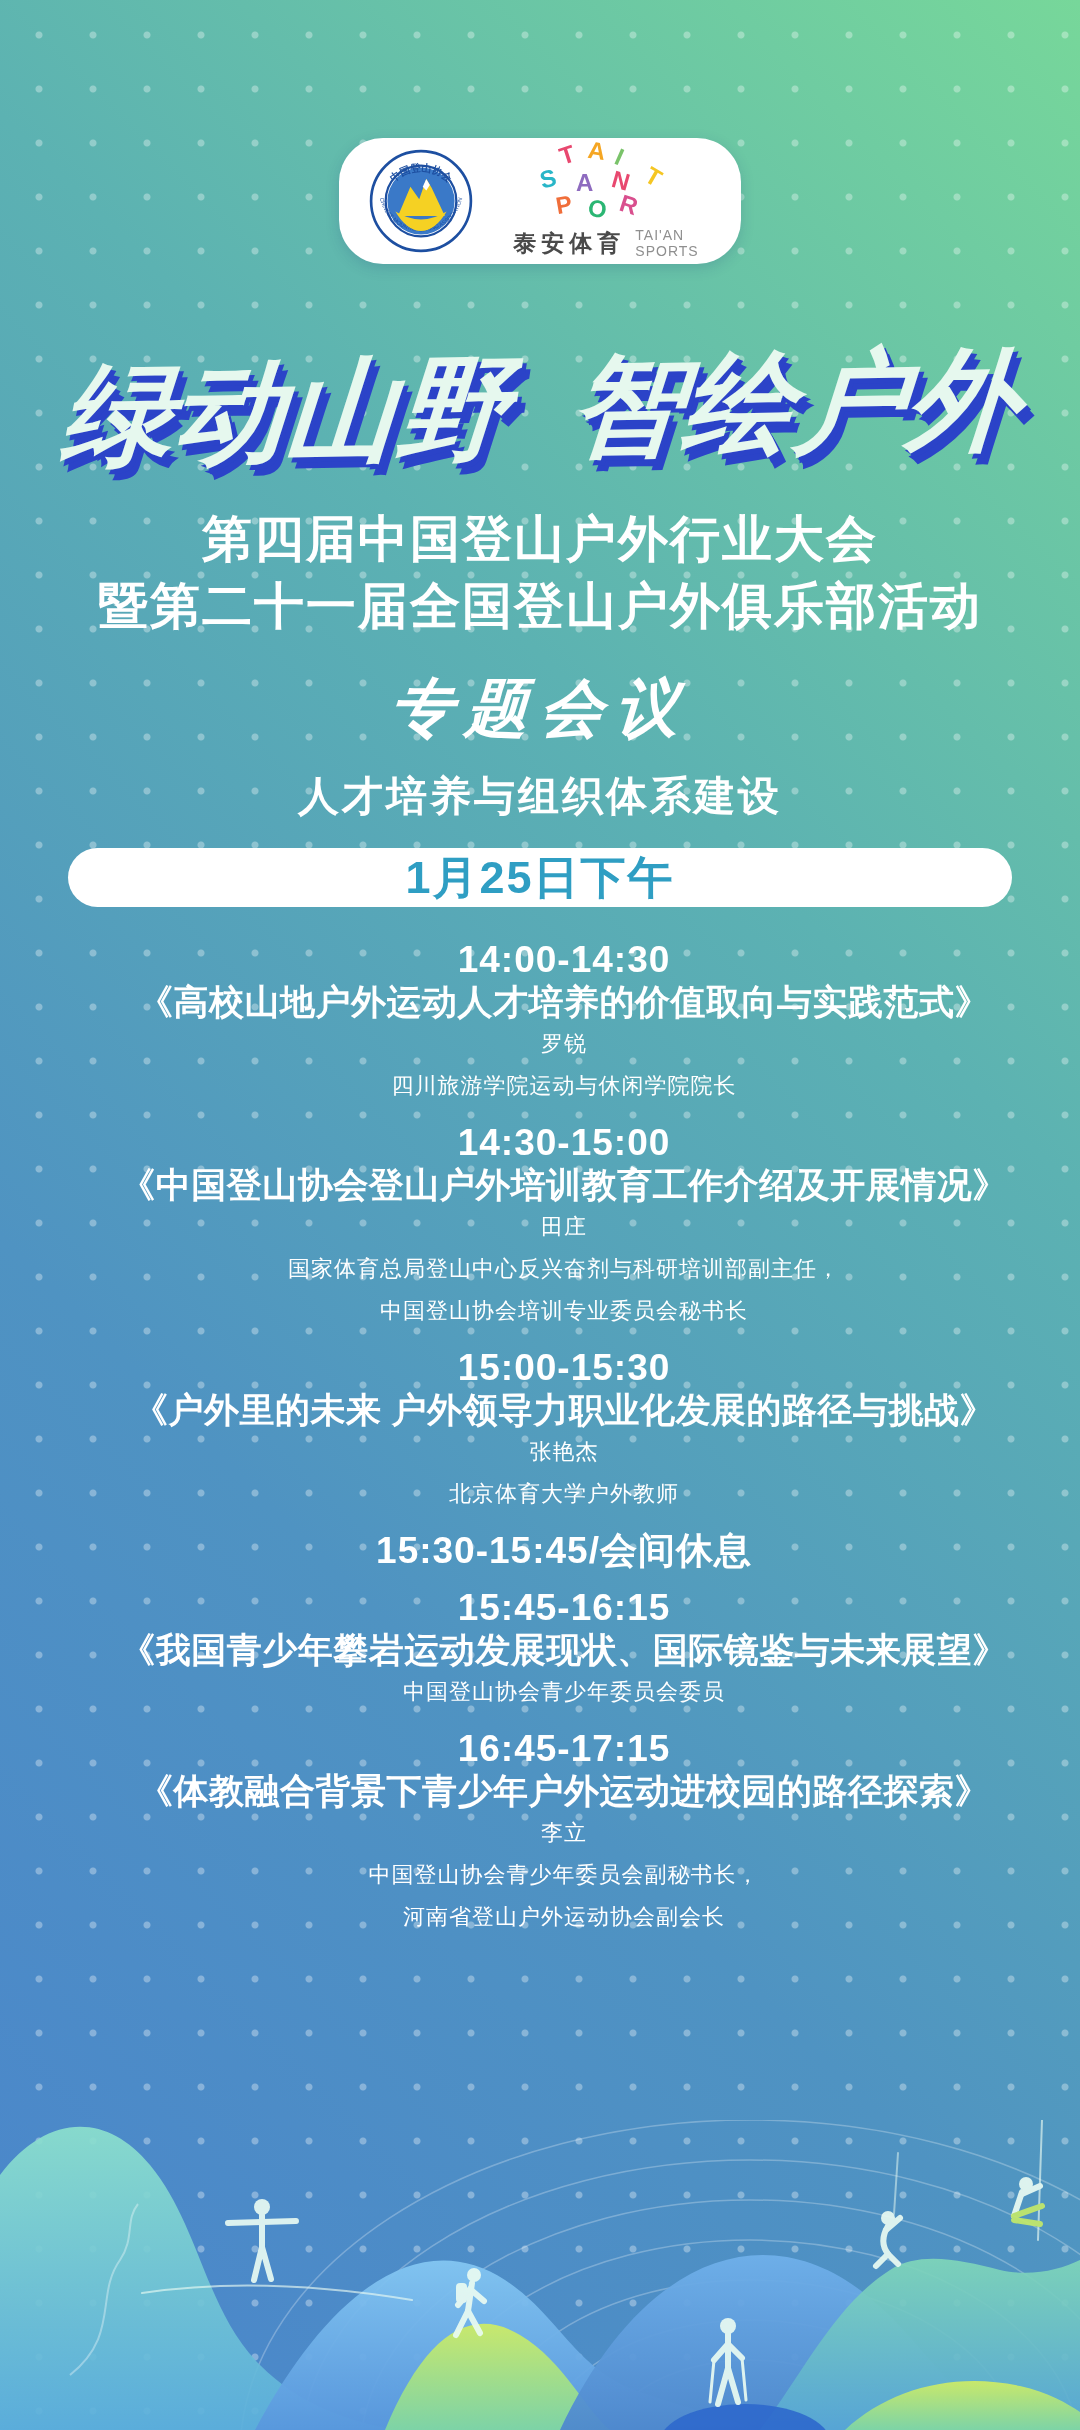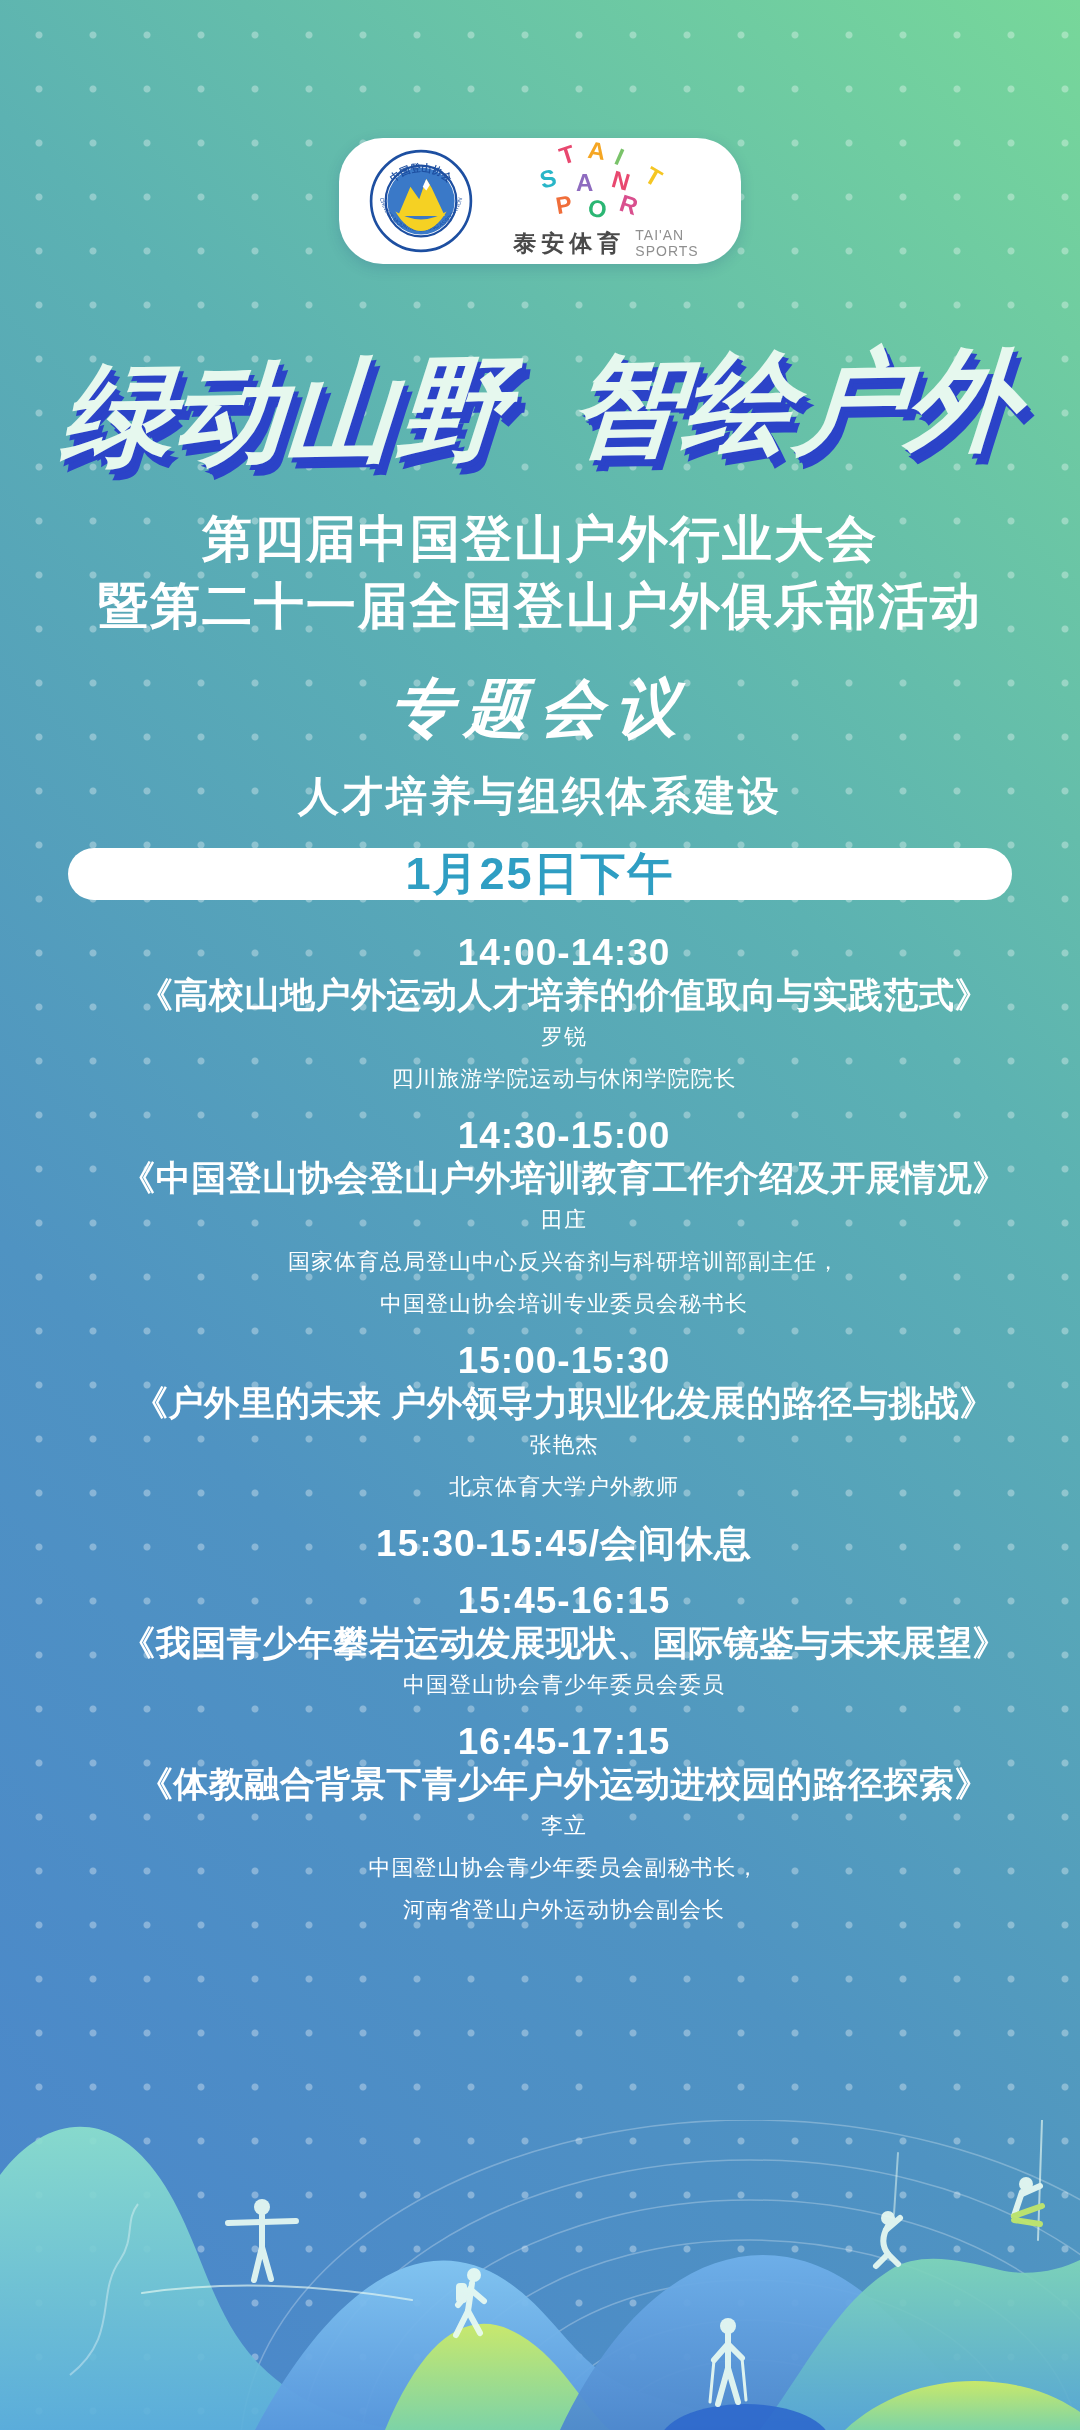--- a/index.html
+++ b/index.html
@@ -61,21 +61,21 @@
   .conf{margin-top:10px;text-align:center;font-weight:800;font-size:50px;line-height:67px;letter-spacing:2px;}
   
   .session-title{
     margin-top:28px;height:82px;display:flex;align-items:center;
     font-size:63px;font-weight:900;font-style:italic;letter-spacing:12px;
     transform:skewX(-3deg);
   }
   .session-sub{margin-top:22px;font-size:41px;font-weight:800;letter-spacing:3px;line-height:48px;}
   
   .banner{
-    margin-top:28px;width:944px;height:52px;background:#ffffff;border-radius:34px;
+    margin-top:28px;width:944px;height:59px;background:#ffffff;border-radius:34px;
     display:flex;align-items:center;justify-content:center;
   }
   .banner span{color:#2f9ec3;font-size:45px;font-weight:800;letter-spacing:2px;}
   
   .schedule{margin-top:32px;width:100%;text-align:center;padding-left:48px;}
   .block{margin-bottom:15px;}
   .s-time{font-size:37px;font-weight:800;line-height:42px;letter-spacing:1px;}
   .s-title{font-size:35px;font-weight:800;line-height:42px;letter-spacing:0.5px;}
   .s-text{font-size:22px;font-weight:400;line-height:42px;letter-spacing:1px;}
   .s-break{margin-top:4px;}

